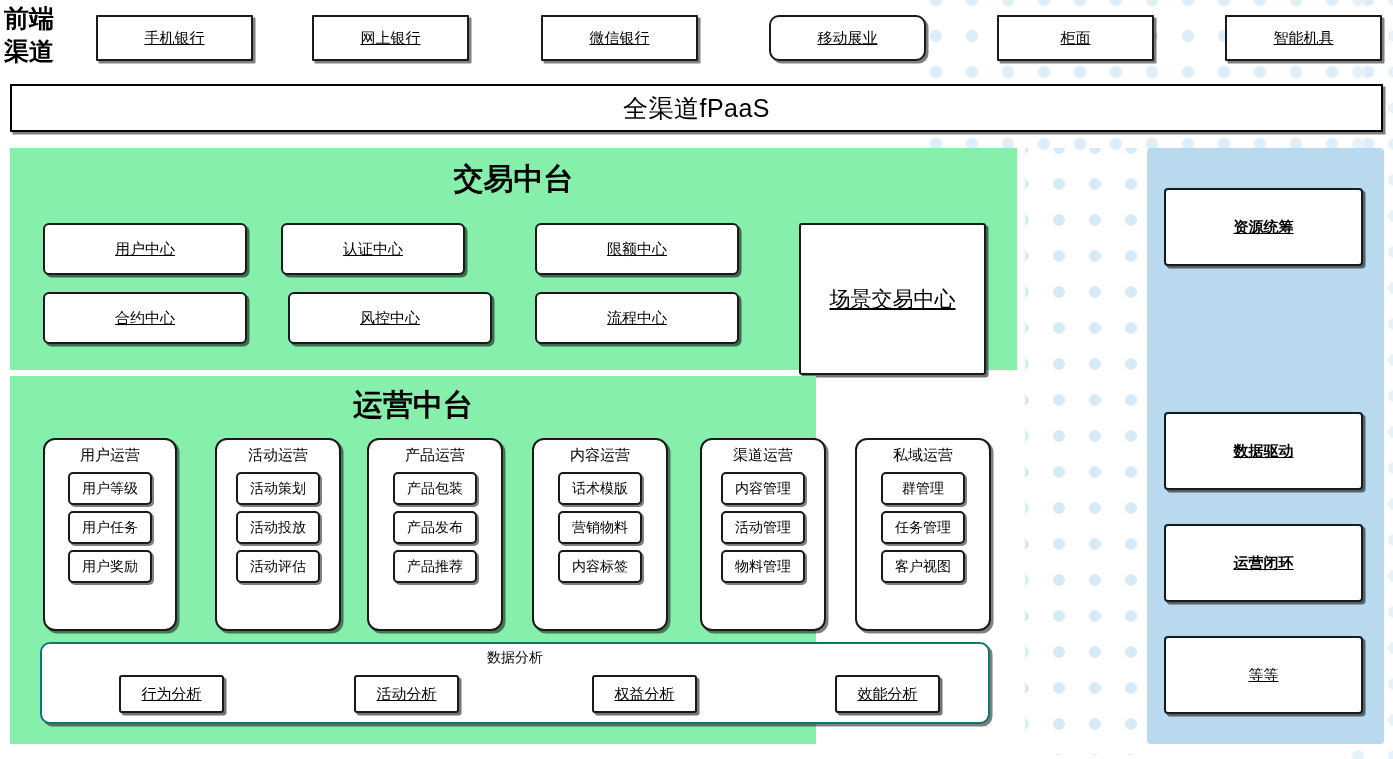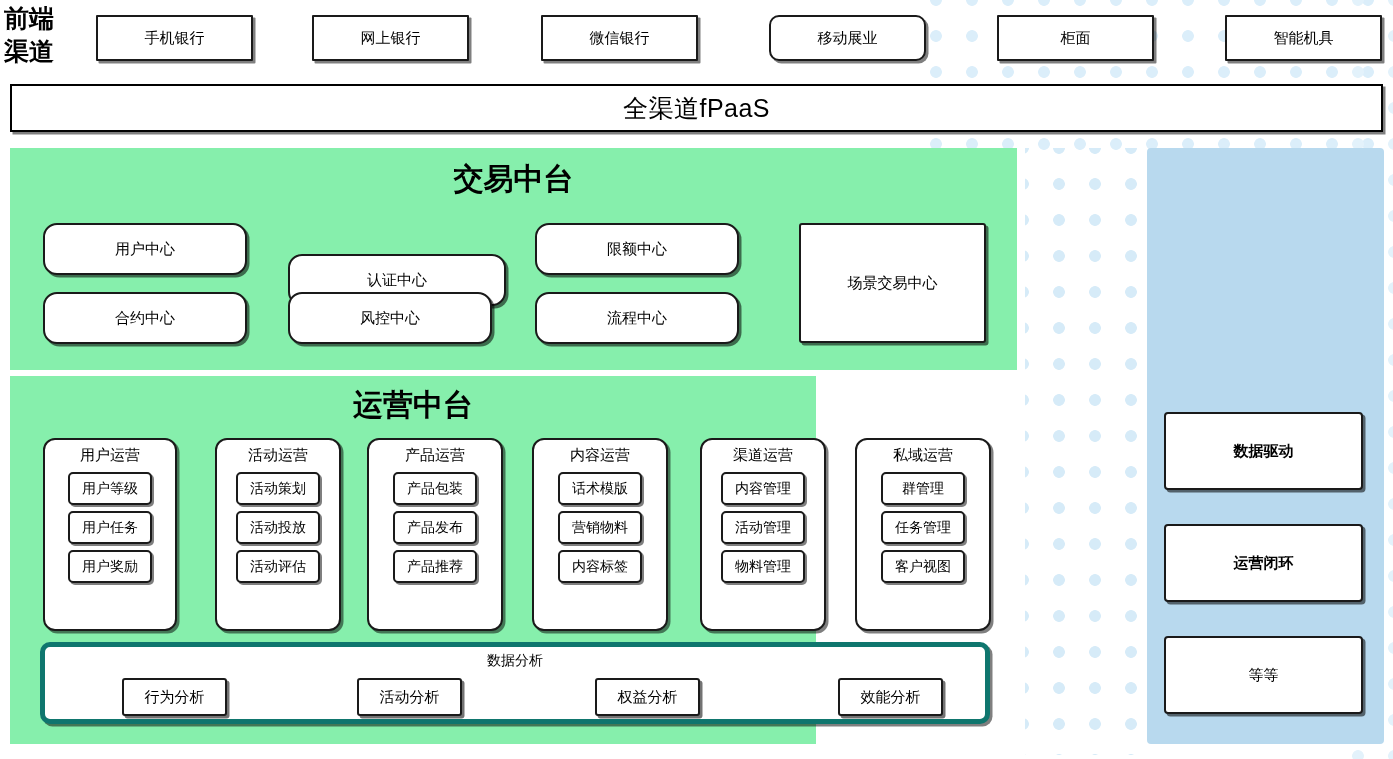--- a/index.html
+++ b/index.html
@@ -59,20 +59,21 @@
   
   .wbox {
     background: #ffffff;
     border: 2px solid #1a1a1a;
     display: flex;
     align-items: center;
     justify-content: center;
     text-align: right;
     color: #000;
     box-shadow: 2.5px 2.5px 0 rgba(0,0,0,0.55);
+    text-decoration: underline;
   }
 
   
   #channel-row {
     position: absolute;
     left: 0; top: 0;
     width: 1393px; height: 76px;
   }
   #frontend-label {
     position: absolute;
@@ -124,27 +125,27 @@
     color: #000;
   }
 
   
   #trade-panel { left: 10px; top: 148px; width: 1007px; height: 222px; }
   #trade-title { top: 11px; }
   .trade-box {
     position: absolute;
     height: 52px;
     font-size: 15px;
-    border-radius: 14px;
+    border-radius: 6px;
   }
   #scene-box {
     position: absolute;
     left: 789px; top: 75px;
-    width: 187px; height: 120px;
-    font-size: 15px;
+    width: 187px; height: 152px;
+    font-size: 21px;
     border-radius: 3px;
   }
 
   
   #ops-panel { left: 10px; top: 376px; width: 806px; height: 368px; padding-left: 48px; }
   #ops-title { top: 9px; }
 
   .ops-group {
     position: absolute;
     top: 62px;
@@ -176,21 +177,21 @@
     display: flex; align-items: center; justify-content: center;
     box-shadow: 2px 2px 0 rgba(0,0,0,0.5);
   }
 
   
   #analytics-box {
     position: absolute;
     left: 30px; top: 266px;
     width: 950px; height: 82px;
     background: #fff;
-    border: 5px solid #0f766e;
+    border: 2px solid #0f766e;
     border-radius: 10px;
     box-shadow: 2.5px 2.5px 0 rgba(0,0,0,0.5);
   }
   #analytics-title {
     position: absolute;
     left: 0; right: 0; top: 5px;
     text-align: center;
     font-size: 14px;
     color: #000;
   }
@@ -261,21 +262,21 @@
         <div class="wbox channel-box" style="left: 1225px; width: 157px;">智能机具</div>
       </div>
   </div>
 
   <div id="fpaas-bar">全渠道fPaaS</div>
 
   <div id="trade-panel" class="blue-panel">
     <div id="trade-title" class="panel-title">交易中台</div>
     <div id="trade-boxes">
         <div class="wbox trade-box" style="left: 33px; top: 75px; width: 204px;">用户中心</div>
-        <div class="wbox trade-box" style="left: 278px; top: 75px; width: 218px; margin-top: 31px;">认证中心</div>
+        <div class="wbox trade-box" style="left: 271px; top: 75px; width: 184px;">认证中心</div>
         <div class="wbox trade-box" style="left: 525px; top: 75px; width: 204px;">限额中心</div>
         <div class="wbox trade-box" style="left: 33px; top: 144px; width: 204px;">合约中心</div>
         <div class="wbox trade-box" style="left: 278px; top: 144px; width: 204px;">风控中心</div>
         <div class="wbox trade-box" style="left: 525px; top: 144px; width: 204px;">流程中心</div>
       </div>
     <div id="scene-box" class="wbox">场景交易中心</div>
   </div>
 
   <div id="ops-panel" class="blue-panel">
     <div id="ops-title" class="panel-title">运营中台</div>
@@ -324,18 +325,19 @@
           <div class="wbox analytics-item" style="left: 77px;">行为分析</div>
           <div class="wbox analytics-item" style="left: 312px;">活动分析</div>
           <div class="wbox analytics-item" style="left: 550px;">权益分析</div>
           <div class="wbox analytics-item" style="left: 793px;">效能分析</div>
         </div>
     </div>
   </div>
 
 
   <div id="right-col">
+      <div class="wbox right-item" style="top: 40px;">资源统筹</div>
       <div class="wbox right-item" style="top: 264px;">数据驱动</div>
       <div class="wbox right-item" style="top: 376px;">运营闭环</div>
       <div class="wbox right-item plain" style="top: 488px;">等等</div>
     </div>
 
 </div>
 
 </body></html>

